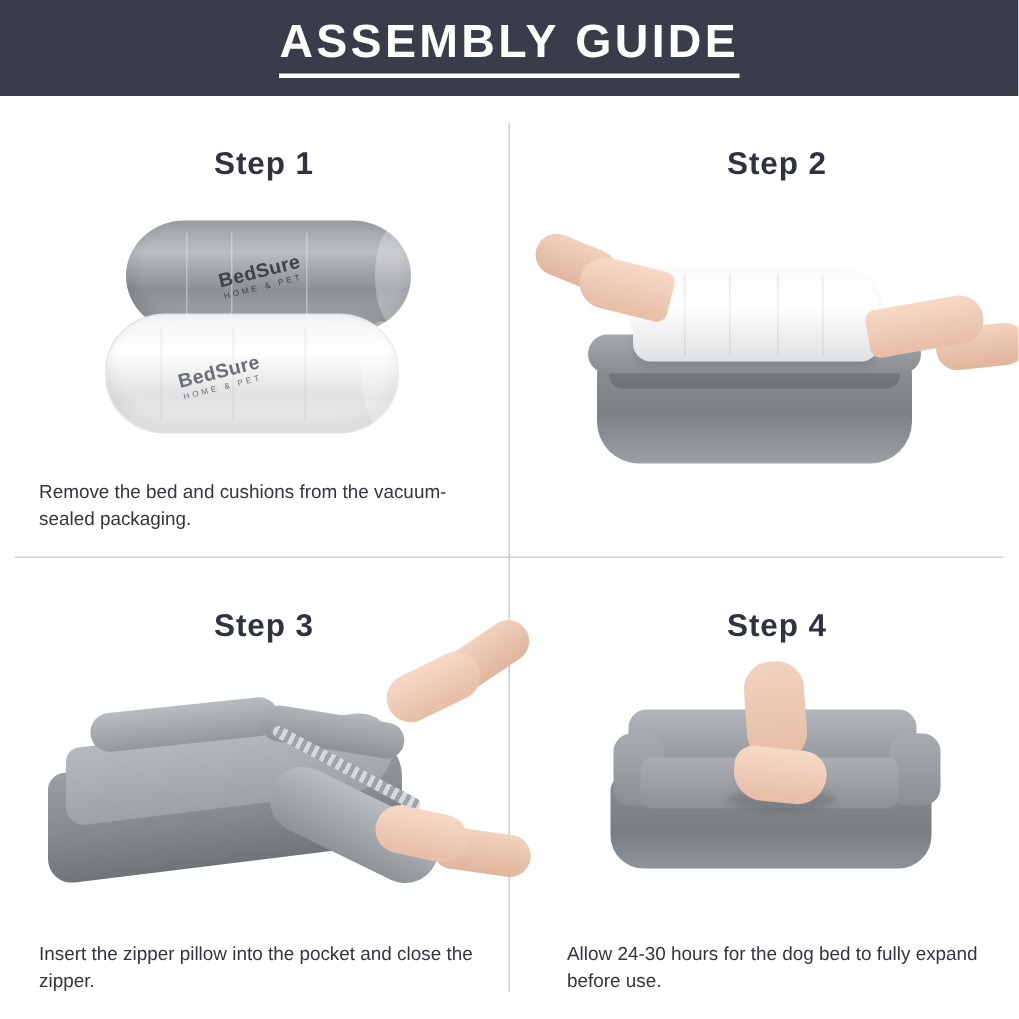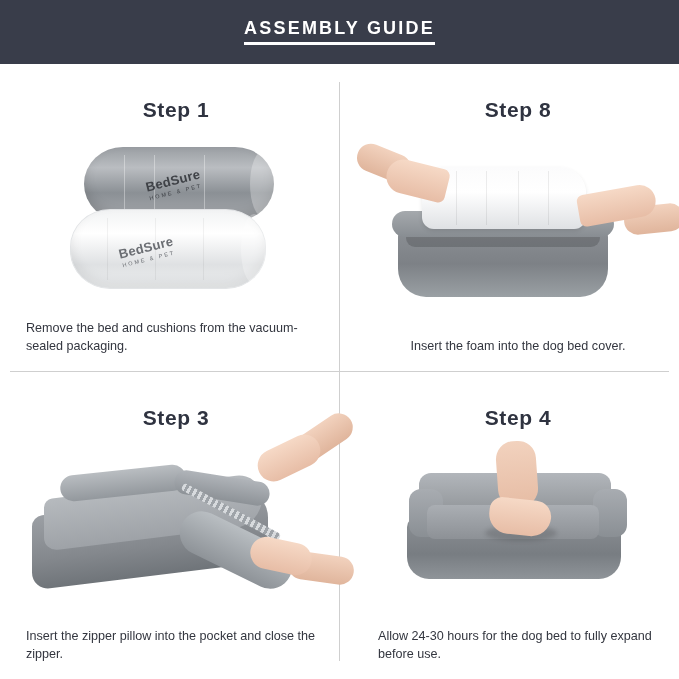--- a/index.html
+++ b/index.html
@@ -19,21 +19,21 @@
   }
   .header {
     height: 64px;
     background: #393d4a;
     display: flex;
     align-items: center;
     justify-content: center;
   }
   .header-title {
     color: #ffffff;
-    font-size: 18px;
+    font-size: 31px;
     font-weight: bold;
     letter-spacing: 2.2px;
     border-bottom: 3px solid #ffffff;
     padding-bottom: 4px;
     line-height: 1.05;
   }
   .grid {
     position: relative;
     width: 679px;
     height: 615px;
@@ -306,38 +306,37 @@
               <small>HOME &amp; PET</small>
             </div>
             <div class="roll-cap"></div>
           </div>
         </div>
       </div>
       <div class="caption">Remove the bed and cushions from the vacuum-sealed packaging.</div>
     </div>
 
     <div class="cell">
-      <div class="step-title">Step 8</div>
+      <div class="step-title">Step 2</div>
       <div class="art">
         <div class="s2">
           <div class="bed-base2"></div>
           <div class="bed-rim2"></div>
           <div class="foam2">
             <i style="left:34px"></i>
               <i style="left:64px"></i>
               <i style="left:96px"></i>
               <i style="left:126px"></i>
           </div>
           <div class="hand s2-arm-l"></div>
           <div class="hand s2-hand-l"></div>
           <div class="hand s2-arm-r"></div>
           <div class="hand s2-hand-r"></div>
         </div>
       </div>
-      <div class="caption">Insert the foam into the dog bed cover.</div>
     </div>
 
     <div class="cell">
       <div class="step-title">Step 3</div>
       <div class="art">
         <div class="s3">
           <div class="bed3-base"></div>
           <div class="bed3-deck"></div>
           <div class="bolster3"></div>
           <div class="bolster3b"></div>

